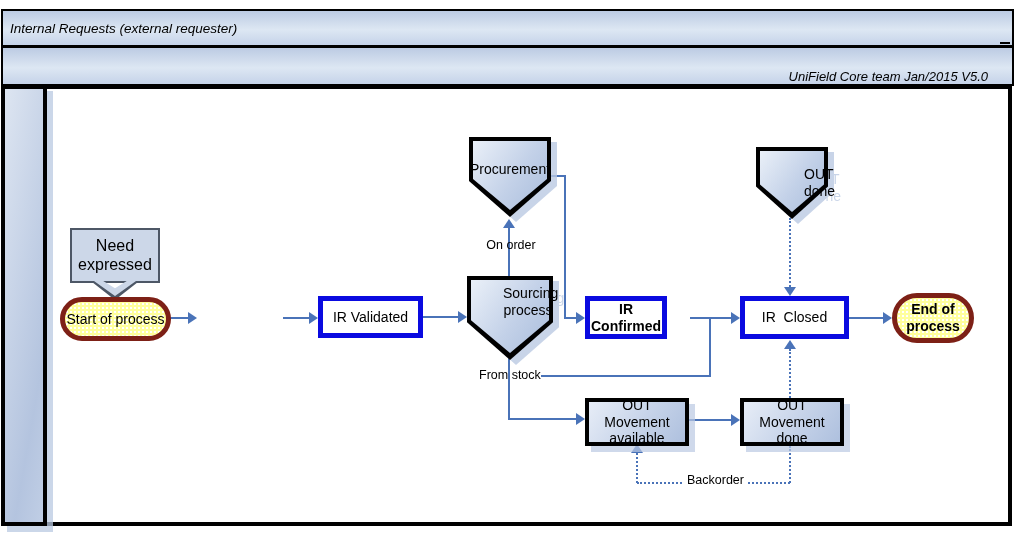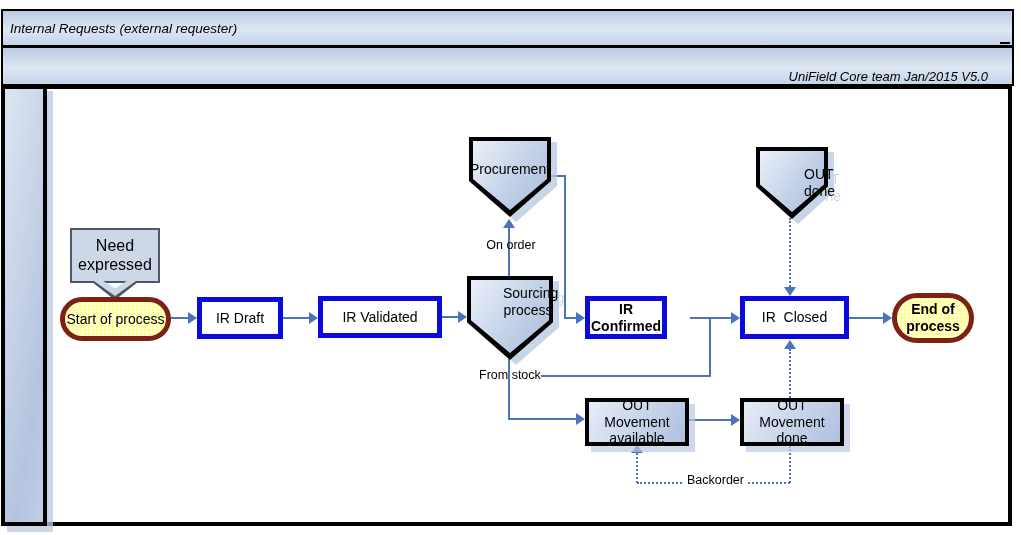--- a/index.html
+++ b/index.html
@@ -150,24 +150,21 @@
   </div>
 
   <div class="stadium" style="left:60px;top:297px;width:111px;height:44px;">
     <span class="label">Start of process</span>
   </div>
   <div class="stadium" style="left:892px;top:293px;width:82px;height:50px;font-weight:bold;">
     <span class="label">End of
 process</span>
   </div>
 
-  <div class="box-blue" style="left:197px;top:297px;width:86px;height:42px;">
-    <span class="label">IR Draft</span>
-  </div>
-  <div class="box-blue" style="left:318px;top:296px;width:124px;height:42px;">
+  <div class="box-blue" style="left:318px;top:296px;width:105px;height:42px;">
     <span class="label">IR Validated</span>
   </div>
   <div class="box-blue" style="left:585px;top:296px;width:82px;height:43px;font-weight:bold;">
     <span class="label">IR Confirmed</span>
   </div>
   <div class="box-blue" style="left:740px;top:296px;width:109px;height:43px;">
     <span class="label">IR &nbsp;Closed</span>
   </div>
 
   <div class="pent" style="left:467px;top:276px;width:86px;height:84px;">

